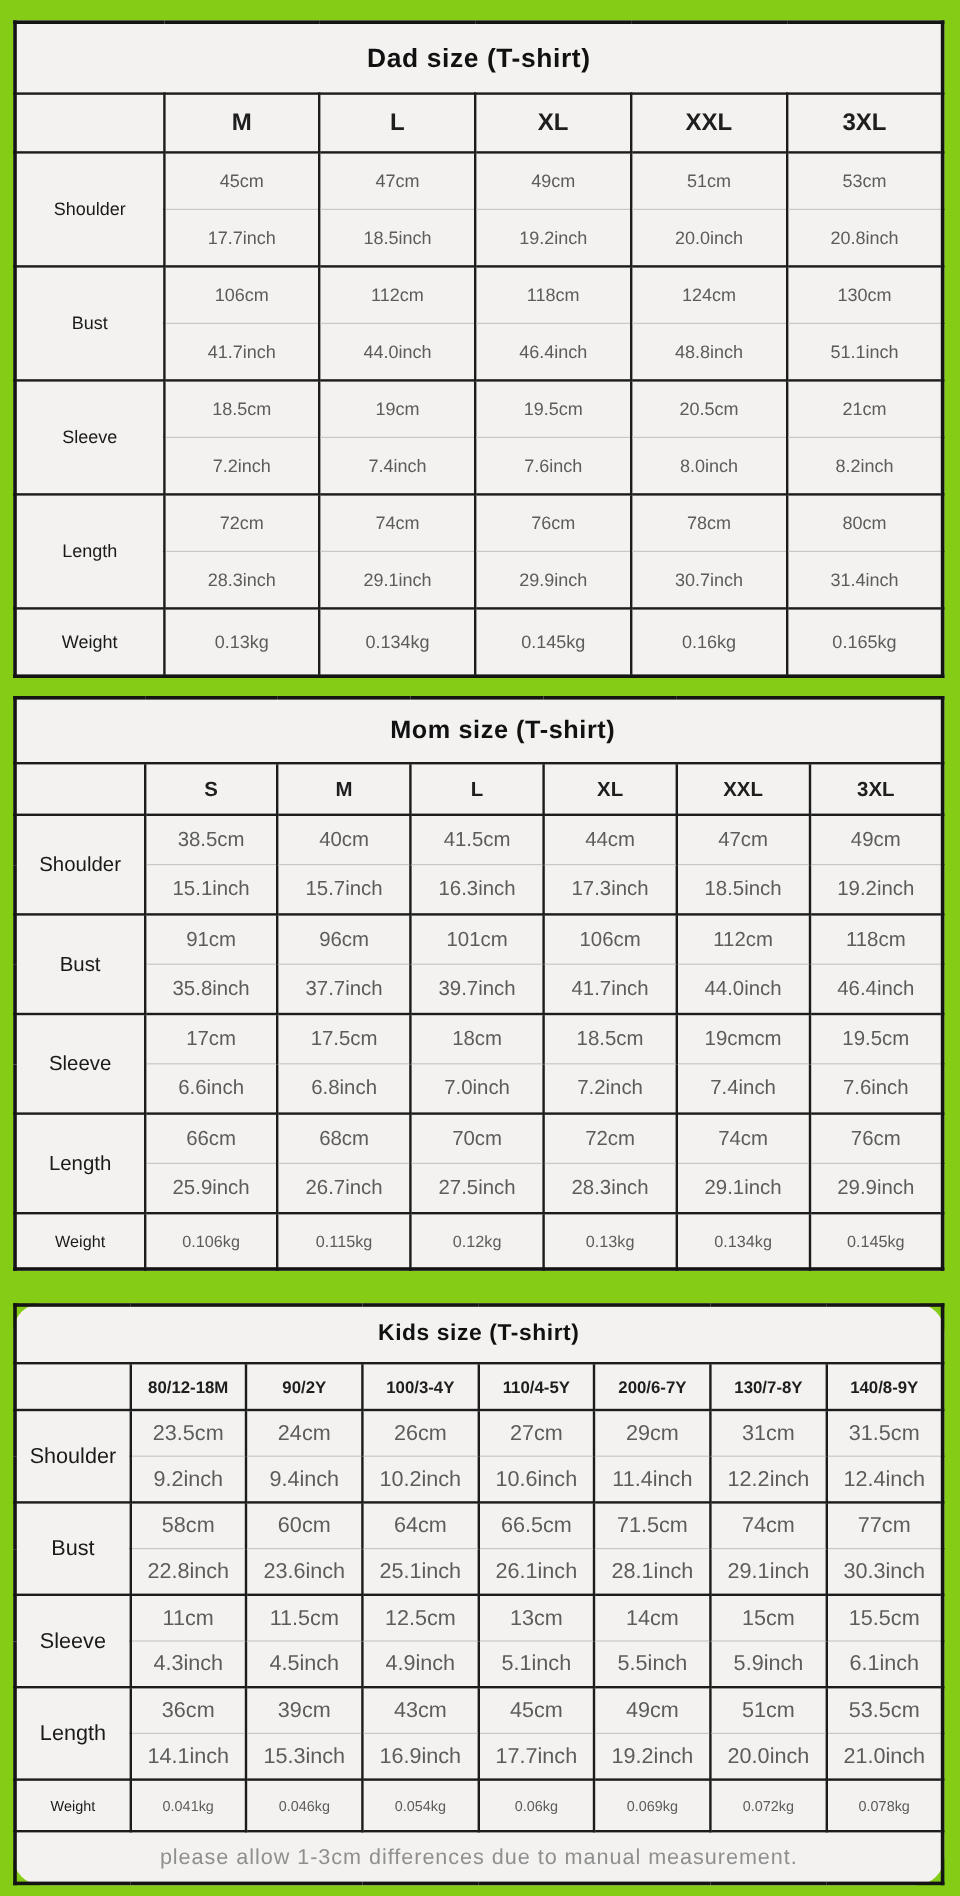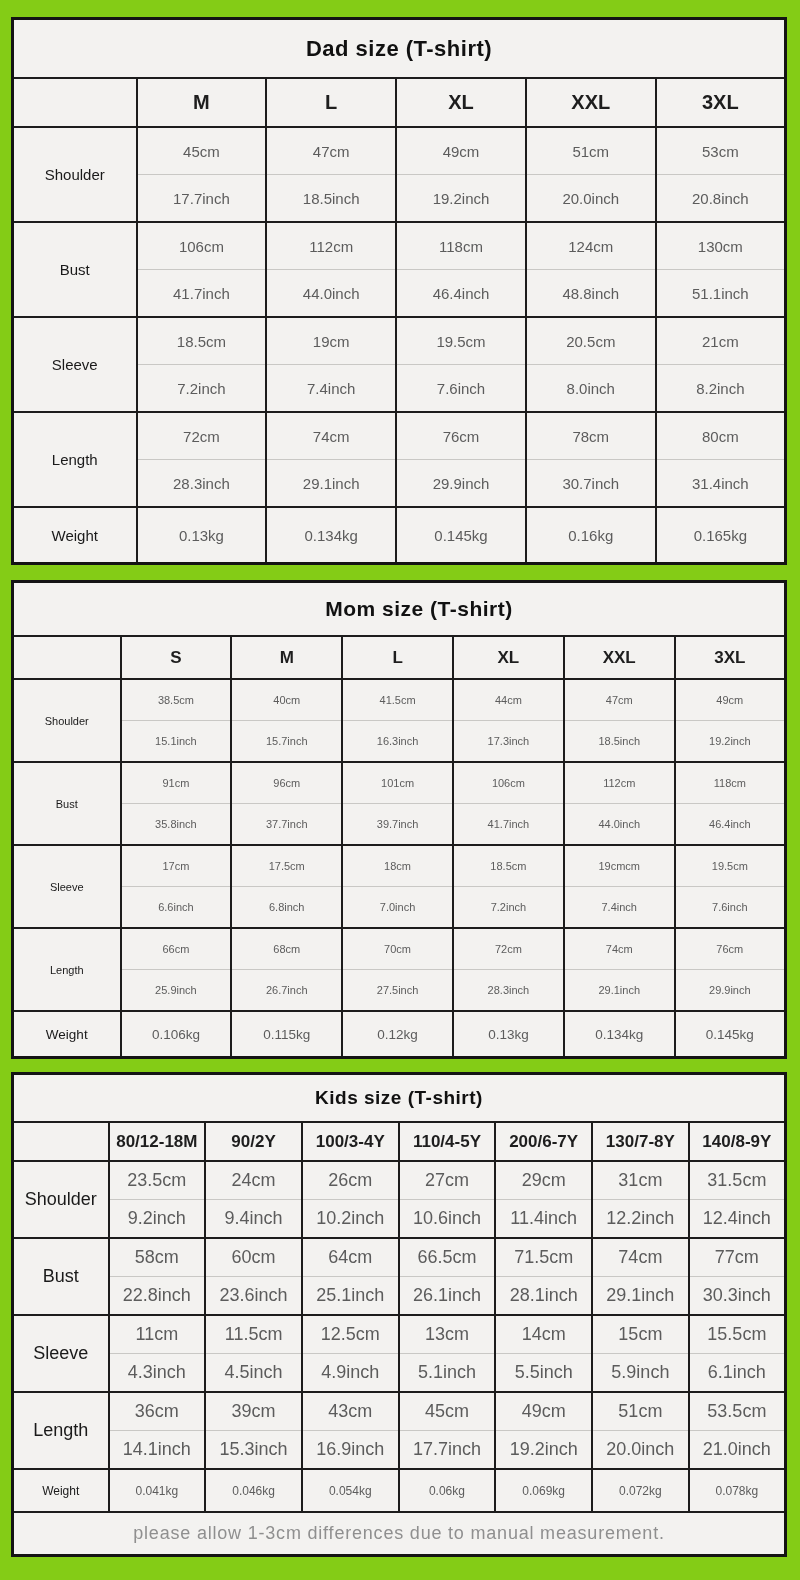--- a/index.html
+++ b/index.html
@@ -61,28 +61,28 @@
   .t-dad tr.row-title  td { height: 57px; font-size: 22px; }
   .t-dad tr.row-header td { height: 47px; font-size: 20px; }
   .t-dad tr.row-cm     td, .t-dad tr.row-inch td { height: 46px; font-size: 15px; }
   .t-dad tr.row-single td { height: 54px; font-size: 15px; }
   .t-dad td.row-label     { font-size: 17px; }
 
   
   .t-mom { margin-top: 15px; }
   .t-mom tr.row-title  td { height: 52px; font-size: 21px; padding-left: 40px; }
   .t-mom tr.row-header td { height: 41px; font-size: 17px; }
-  .t-mom tr.row-cm     td, .t-mom tr.row-inch td { height: 40px; font-size: 11px; }
+  .t-mom tr.row-cm     td, .t-mom tr.row-inch td { height: 40px; font-size: 17px; }
   .t-mom tr.row-single td { height: 44px; font-size: 13.5px; }
   .t-mom td.row-label     { font-size: 14.5px; }
 
   
-  .t-kids { margin-top: 13px; }
+  .t-kids { margin-top: 27px; border-radius: 24px; }
   .t-kids tr.row-title  td { height: 46px; font-size: 19px; }
-  .t-kids tr.row-header td { height: 37px; font-size: 17px; }
+  .t-kids tr.row-header td { height: 37px; font-size: 14px; }
   .t-kids tr.row-cm     td, .t-kids tr.row-inch td { height: 37px; font-size: 18px; }
   .t-kids tr.row-single td { height: 41px; font-size: 12px; }
   .t-kids tr.row-footer td { height: 41px; font-size: 18px; }
   .t-kids td.row-label     { font-size: 13px; }
 </style>
 </head>
 <body>
 
 <div id="page">
   <div>

